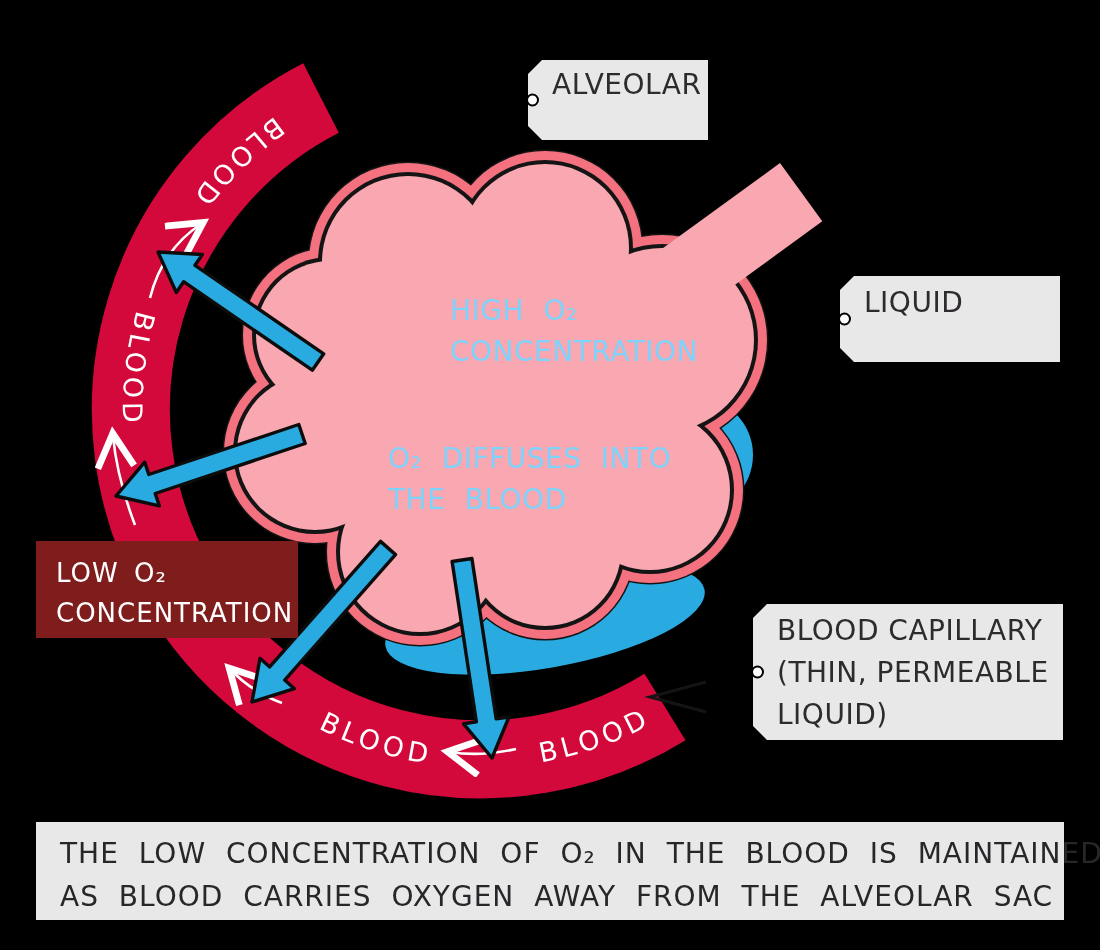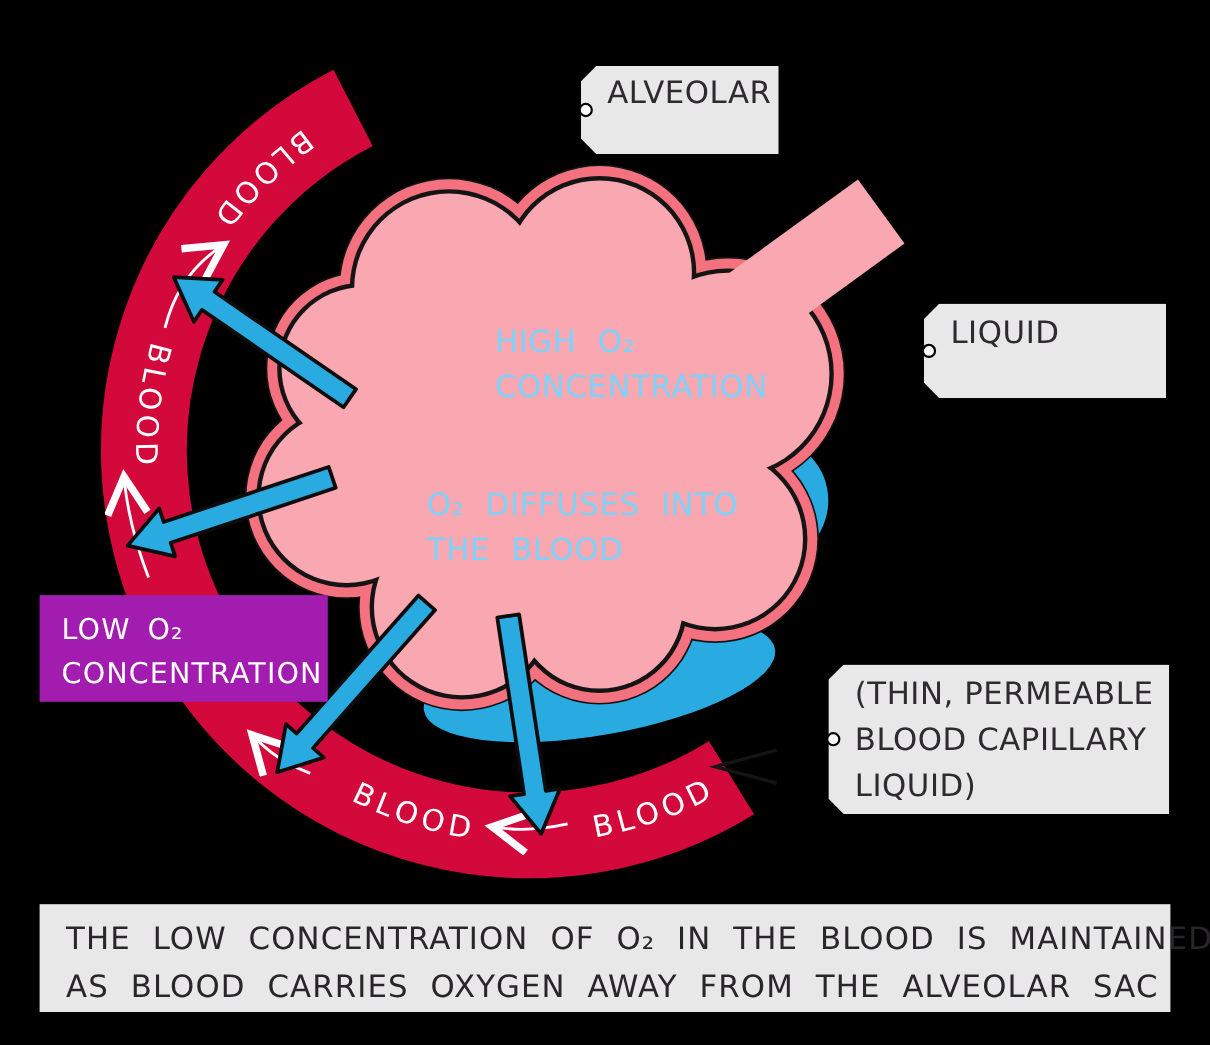--- a/index.html
+++ b/index.html
@@ -1,21 +1,21 @@
 <!DOCTYPE html>
 <html><head>
 <meta charset="utf-8">
 <style>
   html,body{margin:0;padding:0;background:#000;}
   .stage{position:relative;width:1100px;height:950px;background:#000;overflow:hidden;
          font-family:"DejaVu Sans","Liberation Sans",sans-serif;}
   .stage svg{position:absolute;left:0;top:0;}
   .overlay{position:absolute;z-index:2;}
   .alv-text{color:#7dd3fc;font-size:28px;letter-spacing:.5px;word-spacing:10px;line-height:41px;white-space:nowrap;}
-  .lowbox{left:36px;top:541px;width:262px;height:97px;background:#a21caf;color:#fff;
+  .lowbox{left:36px;top:541px;width:262px;height:97px;background:#7f1d1d;color:#fff;
           font-size:26px;letter-spacing:1px;word-spacing:6px;line-height:40px;padding:12px 0 0 20px;box-sizing:border-box;}
   .tag{position:absolute;z-index:2;}
   .tag-bg{position:absolute;inset:0;background:#e8e8e8;
           clip-path:polygon(14px 0,100% 0,100% 100%,14px 100%,0 calc(100% - 14px),0 14px);}
   .tag-text{position:relative;color:#2e2b2f;padding:6px 0 0 24px;letter-spacing:.5px;}
   .tag-hole{position:absolute;left:-2px;top:50%;transform:translateY(-50%);width:9px;height:9px;
             border:2.5px solid #000;border-radius:50%;background:#fff;z-index:3;}
   .tag-stem{position:absolute;left:-11px;top:calc(50% - 1px);width:10px;height:2.5px;background:#000;z-index:3;}
   .tag1{left:528px;top:24px;width:180px;height:80px;font-size:28px;line-height:37px;margin-top:36px;}
   .tag2{left:840px;top:276px;width:220px;height:86px;font-size:28px;line-height:41px;}
@@ -149,22 +149,22 @@
     <div class="tag-text">
       <div>LIQUID</div>
     </div>
   </div>
 
   <div class="tag tag3">
     <div class="tag-bg"></div>
     <span class="tag-stem"></span>
     <span class="tag-hole"></span>
     <div class="tag-text">
+      <div>BLOOD CAPILLARY</div>
       <div>(THIN, PERMEABLE</div>
-      <div>BLOOD CAPILLARY</div>
       <div>LIQUID)</div>
     </div>
   </div>
 
   <div class="overlay caption">
     <div>THE LOW CONCENTRATION OF O₂ IN THE BLOOD IS MAINTAINED,</div>
     <div>AS BLOOD CARRIES OXYGEN AWAY FROM THE ALVEOLAR SAC</div>
   </div>
 
 </div>

